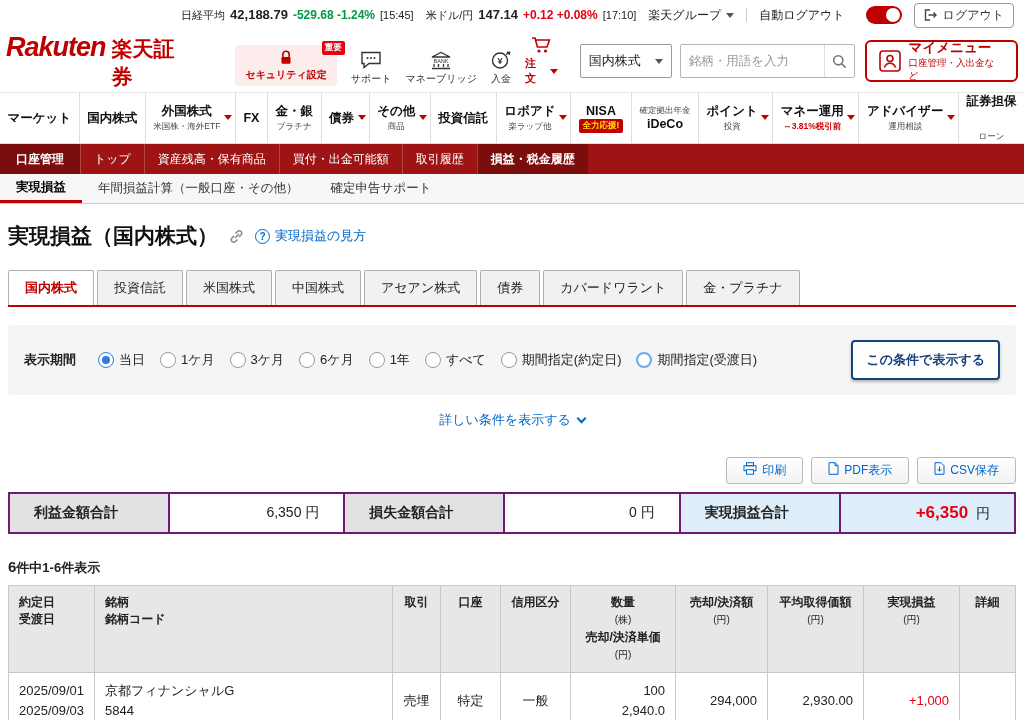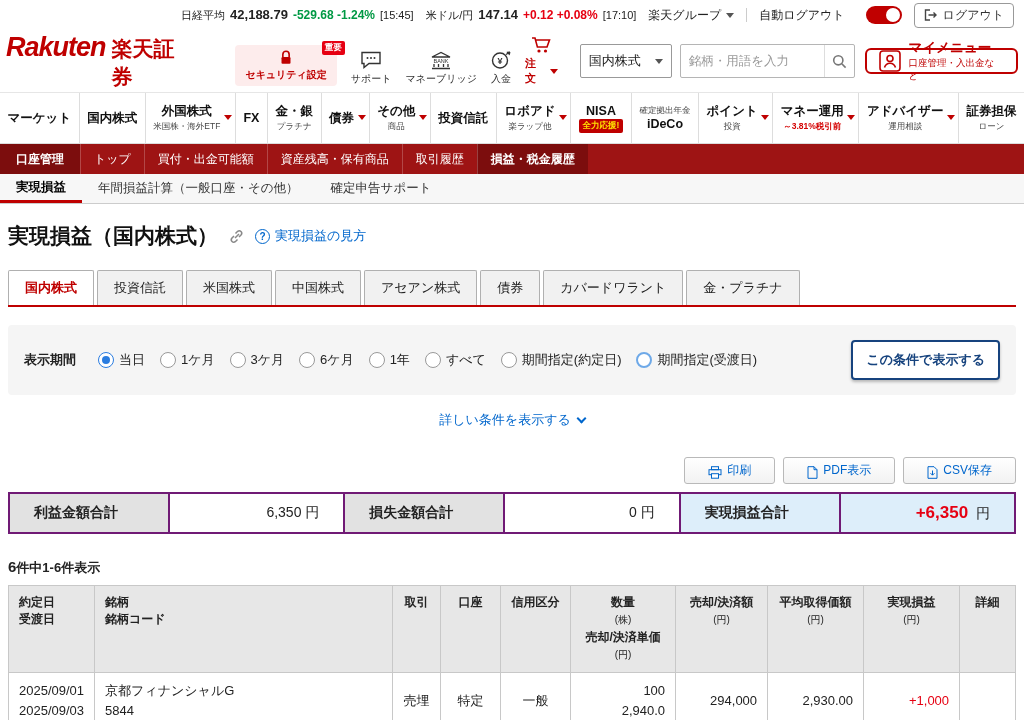--- a/index.html
+++ b/index.html
@@ -40,31 +40,31 @@
     font-size:8.5px; font-weight:bold; padding:1px 3px; border-radius:2px; }
   .order-label { color:#bf0000; font-weight:bold; display:flex; align-items:center; gap:3px; font-size:11px; }
   .cat-select { margin-left:22px; width:92px; height:34px; border:1px solid #999; border-radius:2px;
     display:flex; align-items:center; justify-content:space-between; padding:0 8px; font-size:13px; background:#fff; }
   .search-box { margin-left:8px; width:175px; height:34px; border:1px solid #b5b5b5; border-radius:2px;
     display:flex; align-items:center; background:#fff; }
   .search-box input { flex:1; min-width:0; border:none; outline:none; font-size:12.5px; padding:0 8px;
     font-family:"Liberation Sans","DejaVu Sans",sans-serif; color:#333; }
   .search-box input::placeholder { color:#999; }
   .search-ic { width:30px; height:100%; display:flex; align-items:center; justify-content:center; border-left:1px solid #ddd; }
-  .mymenu { margin-left:10px; height:26px; border:2px solid #bf0000; border-radius:6px; background:#fff;
+  .mymenu { margin-left:10px; height:42px; border:2px solid #bf0000; border-radius:6px; background:#fff;
     display:flex; align-items:center; gap:8px; padding:0 12px; }
   .mymenu-txt { display:flex; flex-direction:column; }
   .mymenu-l1 { color:#bf0000; font-size:13.5px; font-weight:bold; }
   .mymenu-l2 { color:#bf0000; font-size:9.5px; }
 
   
   .mainnav { display:flex; height:52px; border-top:1px solid #e6e6e6; border-bottom:1px solid #ddd; overflow:hidden; }
   .nav-item { position:relative; flex:1 0 auto; display:flex; flex-direction:column; justify-content:center;
     align-items:center; padding:0 7px; border-right:1px solid #ddd; white-space:nowrap; }
-  .nav-item:last-child { border-right:none; }
+  .nav-item:last-child { border-right:none;justify-content:space-between; }
   .nav-l1 { font-size:12.5px; font-weight:bold; color:#111; }
   .nav-l2 { font-size:8.5px; color:#444; margin-top:1px; }
   .nav-l2.red { color:#d40000; font-weight:bold; }
   .nav-item.has-arrow { padding-right:14px; }
   .nav-arrow { position:absolute; right:3px; top:50%; margin-top:-3px; }
   .nisa-badge { background:#bf0000; color:#ffe100; font-size:8.5px; font-weight:bold; padding:1px 4px; border-radius:2px; margin-top:1px; }
   .flip .nav-l1 { font-size:8.5px; font-weight:normal; color:#444; }
   .flip .nav-l2 { font-size:12.5px; font-weight:bold; color:#111; margin-top:0; }
 
   
@@ -100,22 +100,22 @@
   .rb.checked::after { content:""; position:absolute; inset:3px; border-radius:50%; background:#2b7de0; }
   .rb.ring { border:2px solid #6ea9e8; }
   .apply-btn { margin-left:auto; background:#fff; border:2px solid #16437e; color:#16437e; font-weight:bold;
     font-size:13px; padding:9px 13px; border-radius:4px; box-shadow:0 2px 3px rgba(0,0,0,.25); white-space:nowrap; }
 
   .more-link { text-align:center; margin:16px 0 0; color:#0066cc; font-size:13px; }
   .chev { display:inline-block; width:7px; height:7px; border-right:2px solid #0066cc; border-bottom:2px solid #0066cc;
     transform:rotate(45deg); margin-left:7px; vertical-align:2px; }
 
   .export-row { display:flex; justify-content:flex-end; gap:8px; margin:28px 0 8px; }
-  .exp-btn { display:flex; align-items:flex-end; gap:5px; border:1px solid #b9b9b9; background:linear-gradient(#fff,#f2f2f2);
-    padding:4px 23px; border-radius:3px; color:#0066cc; font-size:12px; }
+  .exp-btn { display:flex; align-items:flex-start; gap:5px; border:1px solid #b9b9b9; background:linear-gradient(#fff,#f2f2f2);
+    padding:4px 16px; border-radius:3px; color:#0066cc; font-size:12px; }
 
   table.summary { width:100%; border-collapse:collapse; margin-top:4px; }
   table.summary td { border:2px solid #701a75; padding:9px 24px; font-size:14px; }
   .sum-label { background:#e2e2e2; font-weight:bold; width:160px; }
   .sum-value { width:175px; text-align:right; font-size:15px; }
   .sum-blue { background:#ddeefa; }
   .total-num { color:#e60012; font-weight:bold; font-size:17px; margin-right:4px; }
 
   .count-row { margin:24px 0 8px; font-size:13px; }
   .count-num { font-weight:bold; font-size:15px; }
@@ -307,22 +307,22 @@
   </div>
   <div class="nav-item" data-interactable="true">
     <span class="nav-l1" data-interactable="false">証券担保</span>
     <span class="nav-l2" data-interactable="false">ローン</span>
   </div>
 </nav>
 
 <nav class="rednav" data-interactable="false">
   <div class="rednav-section" data-interactable="false">口座管理</div>
   <div class="rednav-item" data-interactable="true">トップ</div>
+  <div class="rednav-item" data-interactable="true">資産残高・保有商品</div>
   <div class="rednav-item" data-interactable="true">買付・出金可能額</div>
-  <div class="rednav-item" data-interactable="true">資産残高・保有商品</div>
   <div class="rednav-item" data-interactable="true">取引履歴</div>
   <div class="rednav-item active" data-interactable="true">損益・税金履歴</div>
 </nav>
 
 <div class="subtabs" data-interactable="false">
   <div class="subtab active" data-interactable="true">実現損益</div>
   <div class="subtab" data-interactable="true">年間損益計算（一般口座・その他）</div>
   <div class="subtab" data-interactable="true">確定申告サポート</div>
 </div>
 

